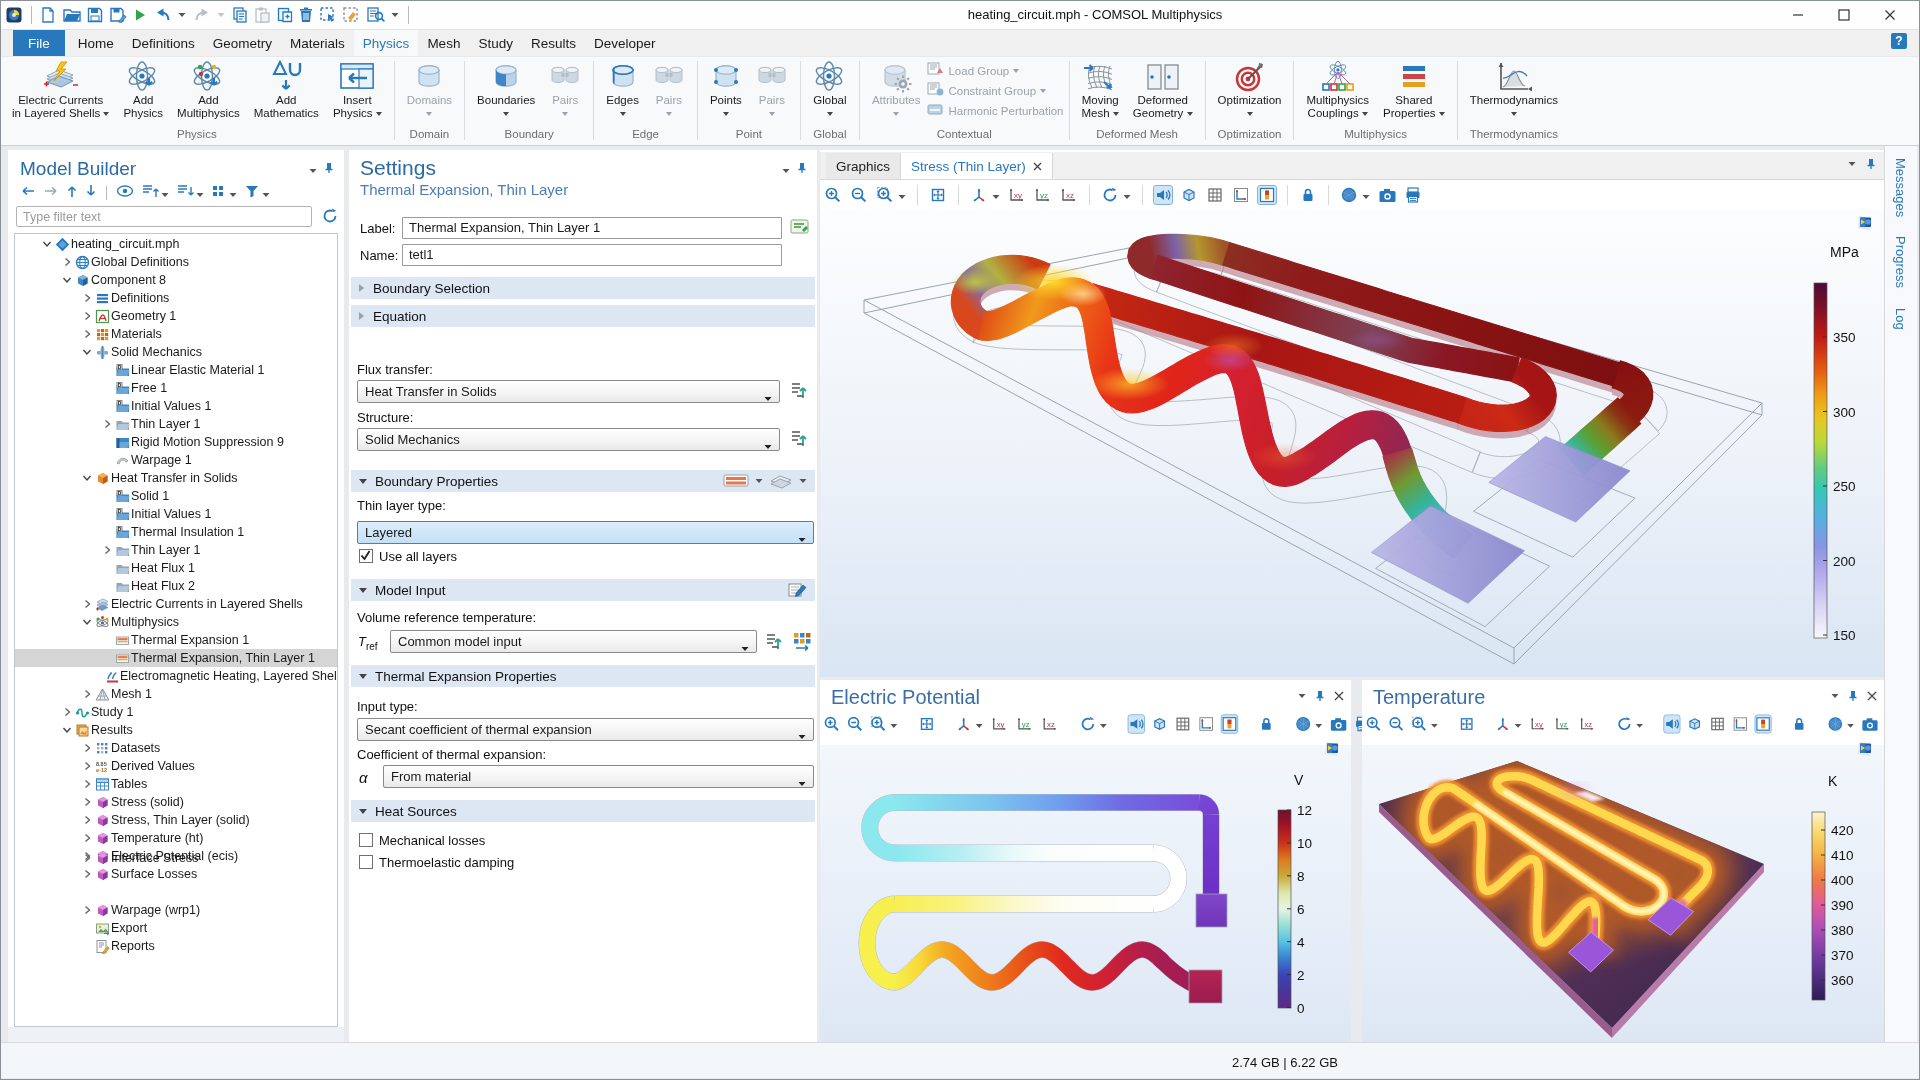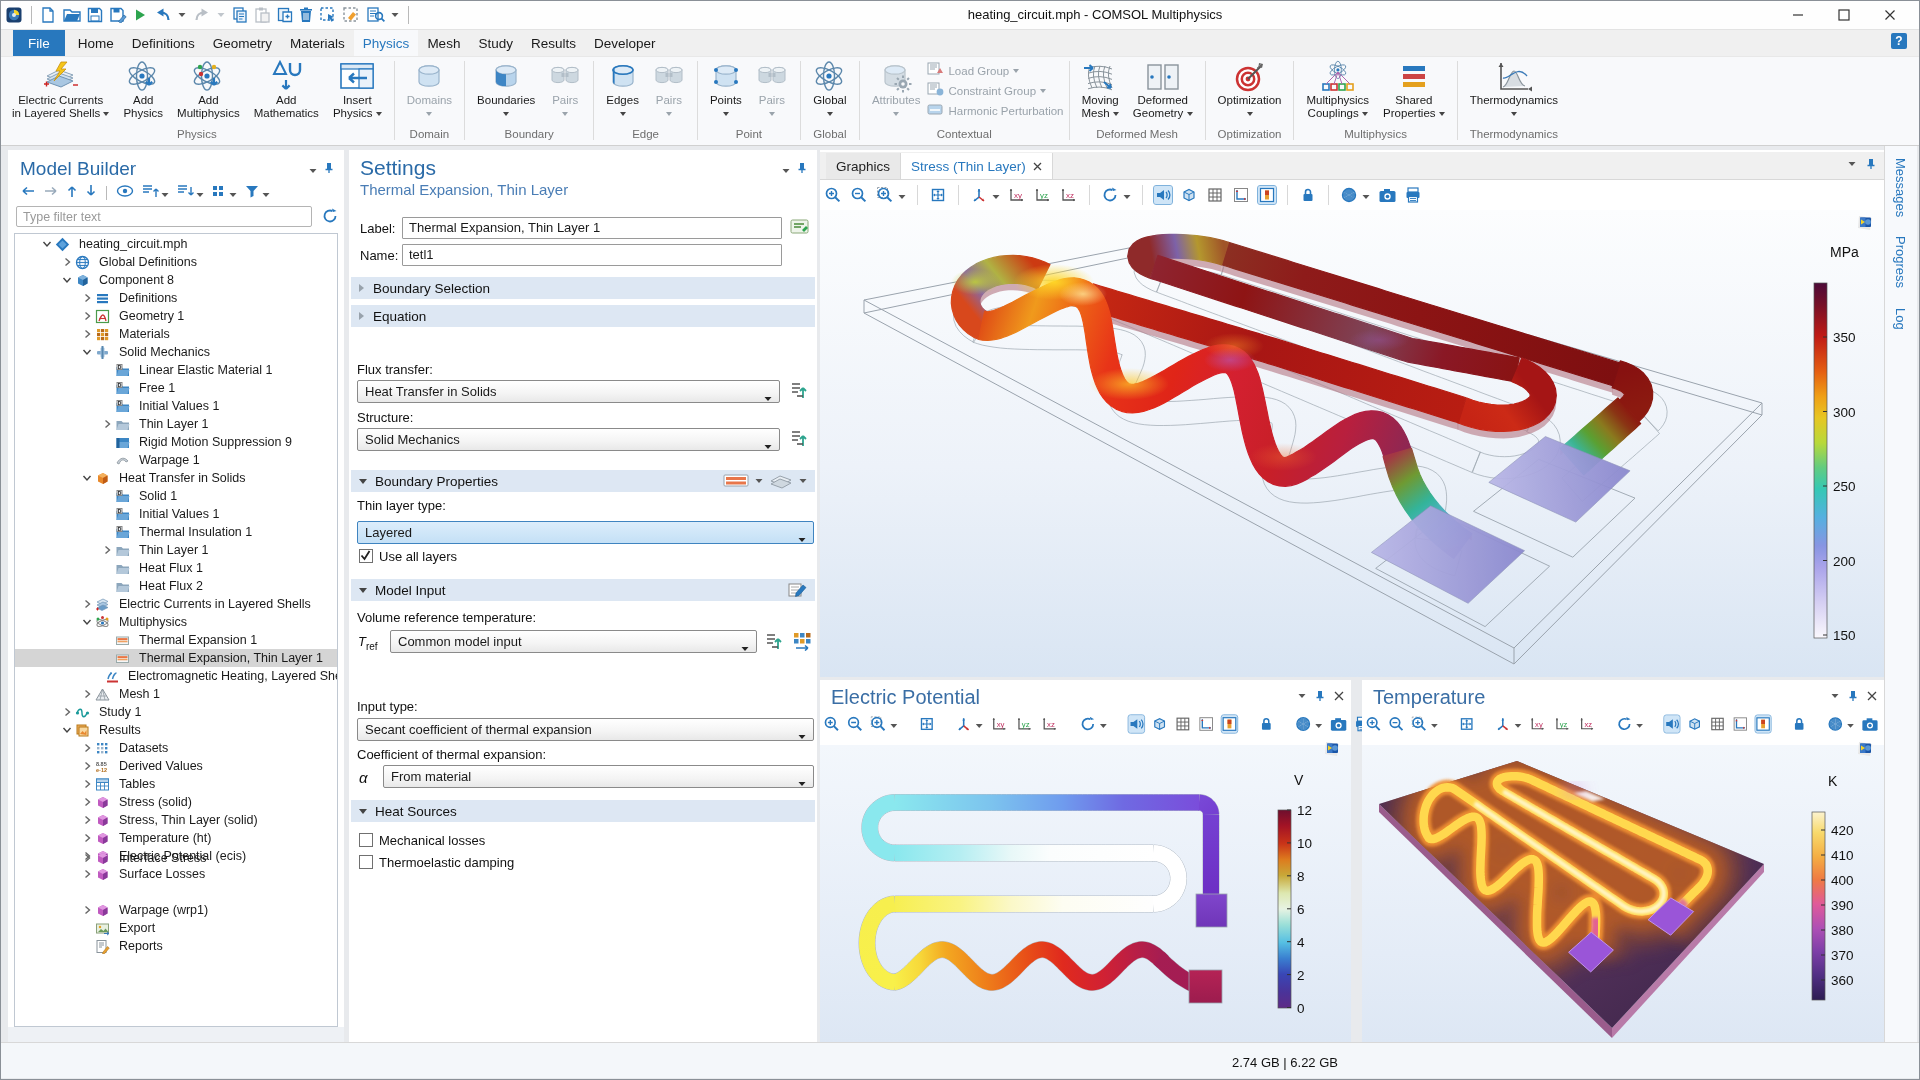--- a/index.html
+++ b/index.html
@@ -26,21 +26,21 @@
 .rbtn.dis .caret{border-top-color:#9aa3ab}
 .smallrows{display:flex;flex-direction:column;justify-content:flex-start;gap:3px;padding-top:3px}
 .srow{display:flex;align-items:center;gap:4px;font-size:11.5px;color:#9aa3ab;white-space:nowrap}
 .main{left:0;top:146px;width:1920px;height:896px;background:#e8eaed}
 .panel{position:absolute;background:#fff}
 .ptitle{font-size:19px;color:#2a6aa7}
 .mbtoolbar{display:flex;align-items:center;gap:7px}
 .filterbox{position:absolute;border:1px solid #b4b4b4;background:#fff;color:#9a9a9a;font-size:12.5px;padding:3px 6px;border-radius:2px}
 .tree{position:absolute;border:1px solid #c0c8d2;background:#fff;overflow:hidden}
 .trow{position:absolute;height:18px;display:flex;align-items:center;white-space:nowrap;font-size:12.5px}
-.trow .lbl{margin-left:8px}
+.trow .lbl{margin-left:0}
 .sel{background:#d5d5d5}
 .sbar{position:absolute;left:2px;width:464px;height:22px;background:#dde7f3;display:flex;align-items:center;padding-left:8px;font-size:13.5px;color:#111}
 .lab{position:absolute;font-size:13px;color:#111}
 .input{position:absolute;border:1px solid #9a9a9a;background:#fff;font-size:13px;padding:2px 6px;border-radius:1px}
 .drop{position:absolute;border:1px solid #8a8a8a;background:linear-gradient(#fff,#f4f4f4 60%,#e8e8e8);font-size:13px;padding:2px 7px;border-radius:2px;display:flex;align-items:center}
 .drop .dc{position:absolute;right:7px;top:9px}
 .dropblue{border:1px solid #3f84c0;background:linear-gradient(#dcedfb,#c4e0f6)}
 .gtabs{position:absolute;display:flex;align-items:flex-end;background:#f0f0f0;border-bottom:1px solid #d8d8d8}
 .gtab{height:26px;display:flex;align-items:center;padding:0 10px;font-size:13.5px;background:#e9e9e9;color:#222;border-right:1px solid #d8d8d8}
 .gtab.act{background:#fff;color:#2878be}
@@ -1173,20 +1173,21 @@
         <g>
           <rect x="2" y="2" width="4.5" height="4.5" fill="#e09a28"></rect>
           <rect x="8" y="2" width="4.5" height="4.5" fill="#3c86c4"></rect>
           <rect x="14" y="2" width="4.5" height="4.5" fill="#b86a1a"></rect>
           <rect x="2" y="8" width="4.5" height="4.5" fill="#3c86c4"></rect>
           <rect x="8" y="8" width="4.5" height="4.5" fill="#e09a28"></rect>
           <rect x="14" y="8" width="4.5" height="4.5" fill="#3c86c4"></rect>
           <path d="M4 17h12m0 0l-3-2.5M16 17l-3 2.5" stroke="#2878be" stroke-width="1.6" fill="none"></path>
         </g>
       </svg></div>
+    <div class="sbar" style="top:515px"><span style="display:inline-block;width:0;height:0;border-left:4.5px solid transparent;border-right:4.5px solid transparent;border-top:5.5px solid #444;margin-right:8px"></span>Thermal Expansion Properties<span style="position:absolute;right:8px;display:flex;align-items:center;gap:6px"></span></div>
     <div class="lab" style="left:8px;top:549px">Input type:</div>
     <div class="drop" style="left:8px;top:568px;width:457px;height:23px">Secant coefficient of thermal expansion<span class="dc"><svg width="8" height="6" viewBox="0 0 8 6" style="">
           <path d="M0.5 1l3.5 4 3.5-4z" fill="#222"></path>
         </svg></span></div>
     <div class="lab" style="left:8px;top:597px">Coefficient of thermal expansion:</div>
     <div class="lab" style="left:10px;top:619px;font-style:italic;font-size:15px">α</div>
     <div class="drop" style="left:34px;top:615px;width:431px;height:23px">From material<span class="dc"><svg width="8" height="6" viewBox="0 0 8 6" style="">
           <path d="M0.5 1l3.5 4 3.5-4z" fill="#222"></path>
         </svg></span></div>
     <div class="sbar" style="top:650px"><span style="display:inline-block;width:0;height:0;border-left:4.5px solid transparent;border-right:4.5px solid transparent;border-top:5.5px solid #444;margin-right:8px"></span>Heat Sources<span style="position:absolute;right:8px;display:flex;align-items:center;gap:6px"></span></div>

